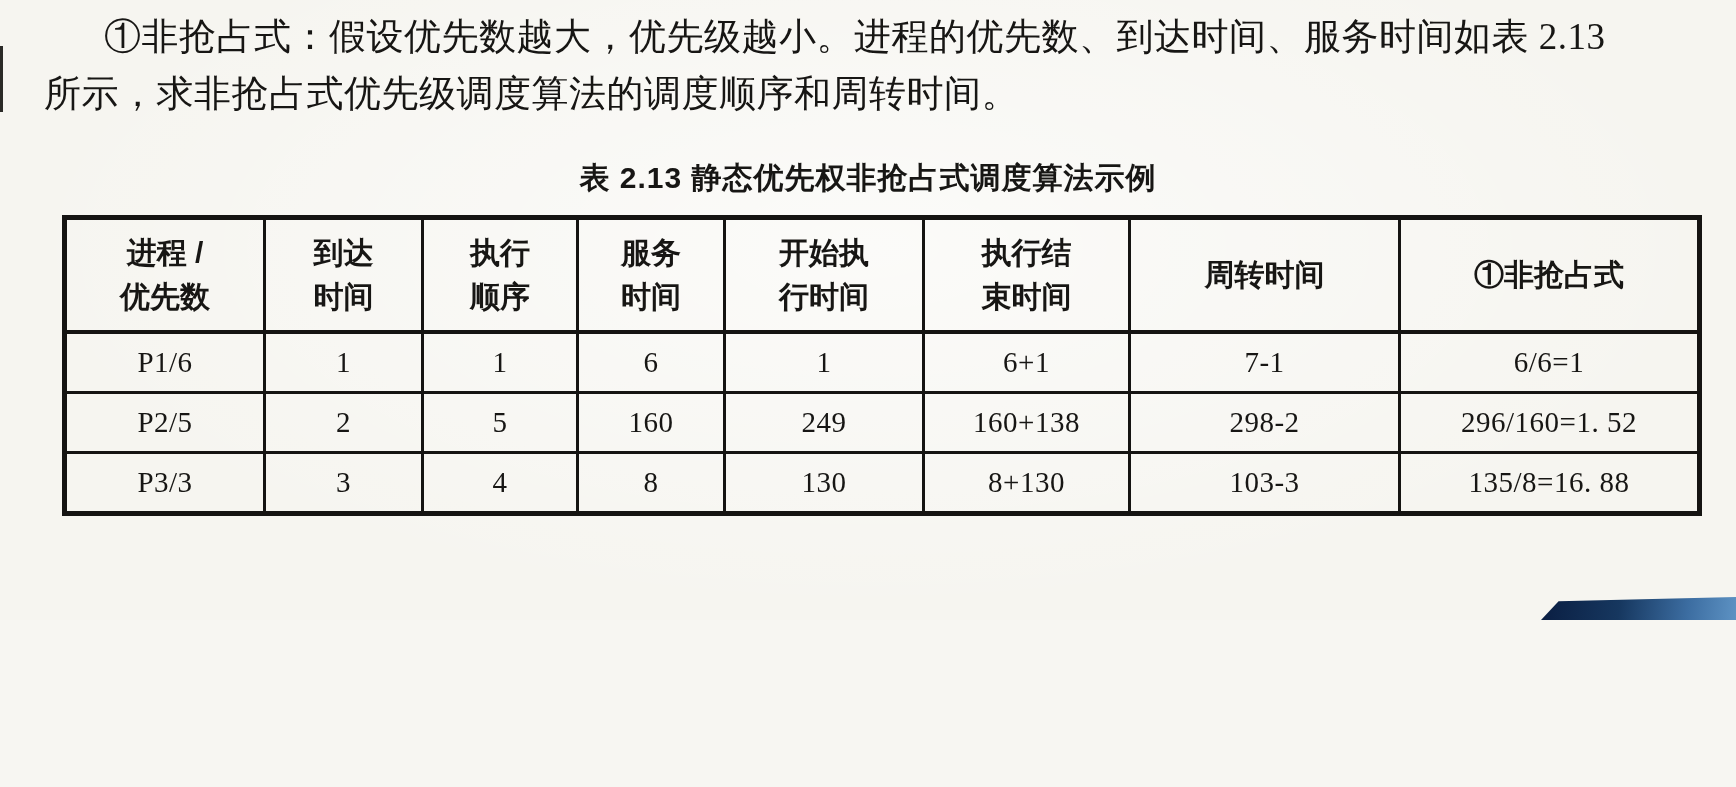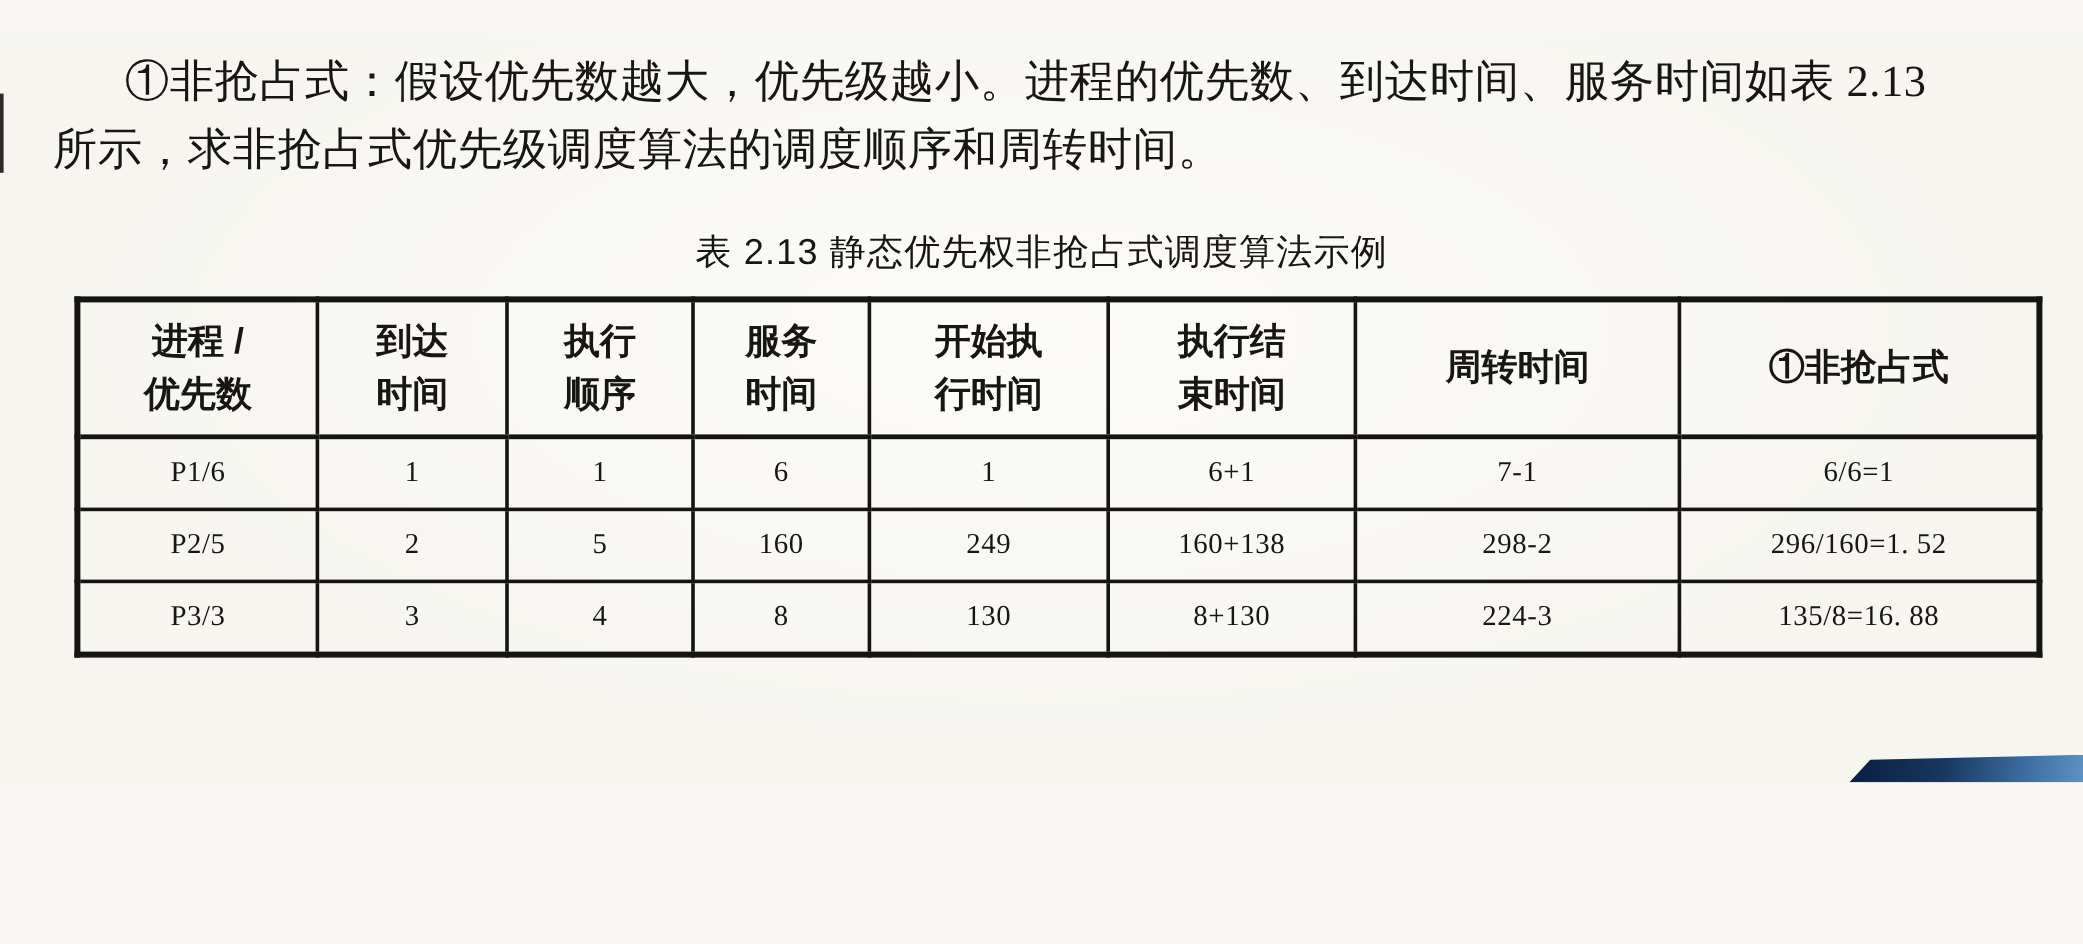--- a/index.html
+++ b/index.html
@@ -7,38 +7,37 @@
     width:1736px; height:787px; overflow:hidden;
     background:#f7f6f2;
     font-family:"Liberation Serif", serif;
     color:#171614;
   }
   .page {
     position:relative; width:1736px; height:620px;
     background:
       radial-gradient(ellipse at 50% 40%, rgba(255,255,255,0.6) 0%, rgba(0,0,0,0) 70%),
       #f6f5f0;
-    margin-top: 32px;
   }
   .scan-edge {
     position:absolute; left:0; top:46px; width:3px; height:66px;
     background:#2b2a27;
   }
   .para {
     padding:8px 28px 0 44px;
     font-size:37px; line-height:57px;
     letter-spacing:0.5px;
   }
   .para-line { display:block; white-space:nowrap; }
   .para-line.first { text-indent:60px; }
   .table-title {
     margin-top:36px;
     text-align:center;
     font-family:"Liberation Sans", sans-serif;
-    font-weight:normal;
+    font-weight:bold;
     font-size:30px;
     letter-spacing:1px;
   }
   table.sched {
     border-collapse:collapse;
     table-layout:fixed;
     margin:16px 0 0 62px;
     width:1635px;
     border:5px solid #151412;
   }
@@ -53,21 +52,21 @@
     font-family:"Liberation Sans", sans-serif;
     font-weight:bold;
     font-size:30px;
     height:110px;
     line-height:44px;
     border-bottom-width:4px;
   }
   table.sched th .hline { display:block; }
   table.sched td {
     font-family:"Liberation Serif", serif;
-    font-size:24px;
+    font-size:29px;
     height:57px;
     letter-spacing:0.5px;
     white-space:nowrap;
   }
   .corner-decor {
     position:absolute; right:0; bottom:0;
     width:195px; height:23px;
     background:linear-gradient(96deg, #0a1e42 0%, #16375f 40%, #3c6da1 75%, #5d92c3 100%);
     clip-path:polygon(0 100%, 9% 18%, 100% 0, 100% 100%);
   }
@@ -152,21 +151,21 @@
         <td>298-2</td>
         <td>296/160=1. 52</td>
       </tr>
       <tr>
         <td>P3/3</td>
         <td>3</td>
         <td>4</td>
         <td>8</td>
         <td>130</td>
         <td>8+130</td>
-        <td>224-3</td>
+        <td>103-3</td>
         <td>135/8=16. 88</td>
       </tr>
     </tbody>
   </table>
 
   <div class="corner-decor"></div>
 
 </div>
 
 </body></html>

